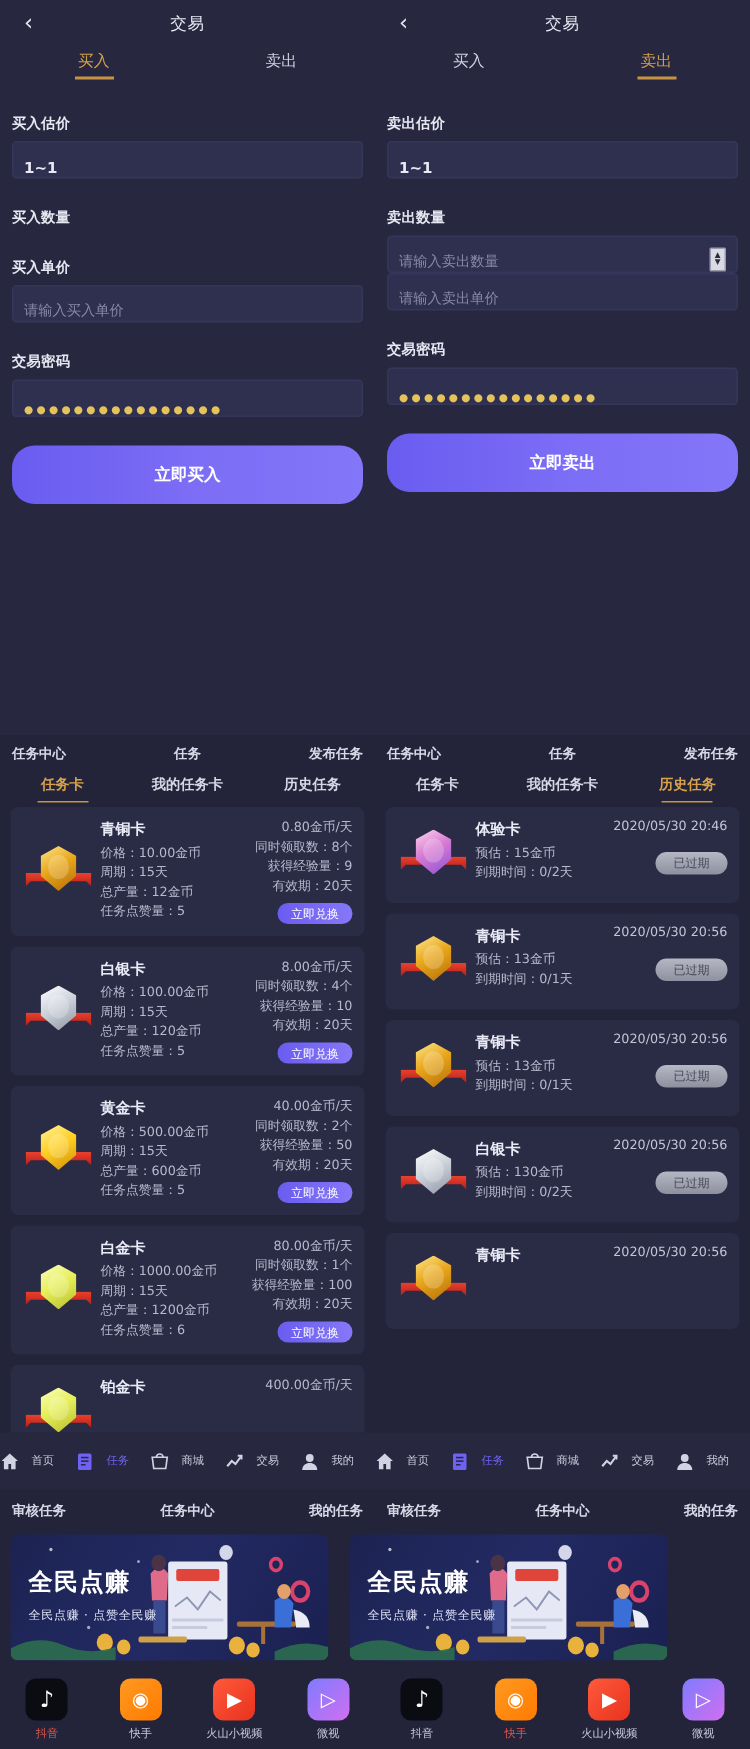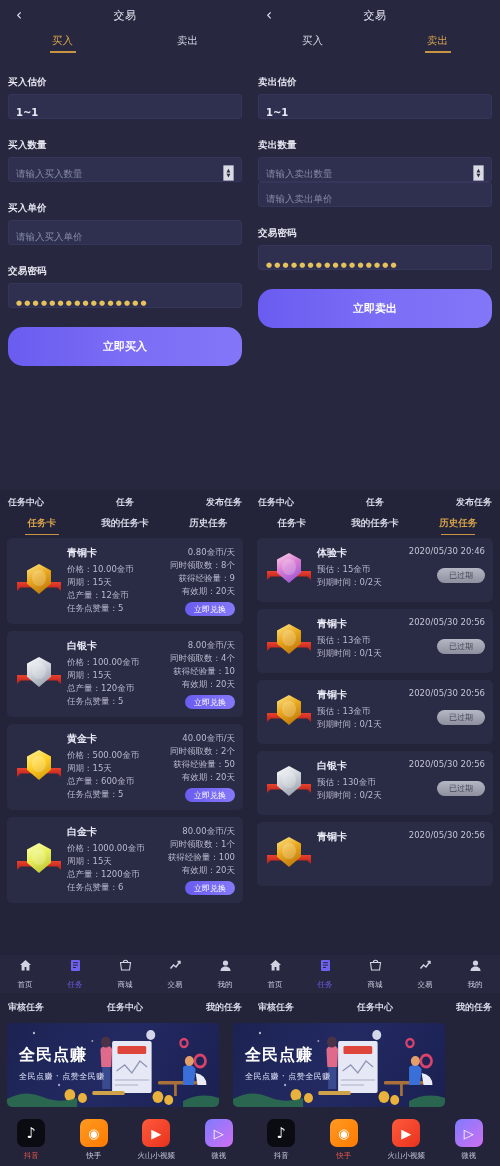--- a/index.html
+++ b/index.html
@@ -125,21 +125,21 @@
   }
   .pill.gray {
     background: linear-gradient(180deg,#b6b7c4,#8f909f); color: #464756;
     height: 15px; padding: 0 12px; border-radius: 8px; margin-top: 12px;
   }
   .ts { color: #c4c5d6; font-size: 8.5px; }
 
   
   .botnav-row { display: flex; width: 500px; height: 38px; }
   .botnav { width: 250px; height: 38px; background: #272840; display: flex; align-items: center; }
-  .bn-item { flex: 1; display: flex; flex-direction: column; align-items: center; gap: 8px; }
+  .bn-item { flex: 1; display: flex; flex-direction: row; align-items: center; gap: 8px; }
   .bn-ic { width: 13px; height: 13px; display: flex; align-items: center; justify-content: center; }
   .bn-ic svg { width: 13px; height: 13px; }
   .bn-lb { font-size: 7.5px; color: #c9cadb; }
   .bn-item.active .bn-lb { color: #6f61f2; }
 
   
   .audit-row { display: flex; width: 500px; height: 28px; }
   .audit { width: 250px; height: 28px; display: flex; align-items: center; padding: 0 8px; background: #23243a; }
   .audit span { flex: 1; font-size: 9px; color: #d7d8e6; font-weight: bold; }
   .audit span:nth-child(2) { text-align: center; }
@@ -184,27 +184,20 @@
         <div class="tabs">
           <div class="tab active">买入</div>
           <div class="tab">卖出</div>
         </div>
         <div class="field-group">
           <div class="field-label">买入估价</div>
           <div class="field-box">
             <span class="val">1~1</span>
           </div>
           <div class="field-label">买入数量</div>
-          <div class="field-box">
-            <span class="ph">请输入买入数量</span>
-            <div class="spinner">
-              <span>▲</span>
-              <span>▼</span>
-            </div>
-          </div>
           <div class="field-label">买入单价</div>
           <div class="field-box">
             <span class="ph">请输入买入单价</span>
           </div>
           <div class="field-label">交易密码</div>
           <div class="field-box">
             <span class="dots">●●●●●●●●●●●●●●●●</span>
           </div>
         </div>
         <div class="cta">立即买入</div>
@@ -335,20 +328,34 @@
               <div class="card-line">周期：15天</div>
               <div class="card-line">总产量：1200金币</div>
               <div class="card-line">任务点赞量：6</div>
             </div>
             <div class="card-right">
               <div class="card-line">80.00金币/天</div>
               <div class="card-line">同时领取数：1个</div>
               <div class="card-line">获得经验量：100</div>
               <div class="card-line">有效期：20天</div>
               <div class="pill">立即兑换</div>
+            </div>
+          </div>
+          <div class="card">
+            <div class="badge-wrap">
+              <div class="badge b-plat">
+                <div class="ribbon"></div>
+                <div class="shield"></div>
+              </div>
+            </div>
+            <div class="card-mid">
+              <div class="card-title">铂金卡</div>
+            </div>
+            <div class="card-right">
+              <div class="card-line">400.00金币/天</div>
             </div>
           </div>
         </div>
       </div>
     <div class="tpanel" id="tpanel-right">
         <div class="thead">
           <span>任务中心</span>
           <span>任务</span>
           <span>发布任务</span>
         </div>

